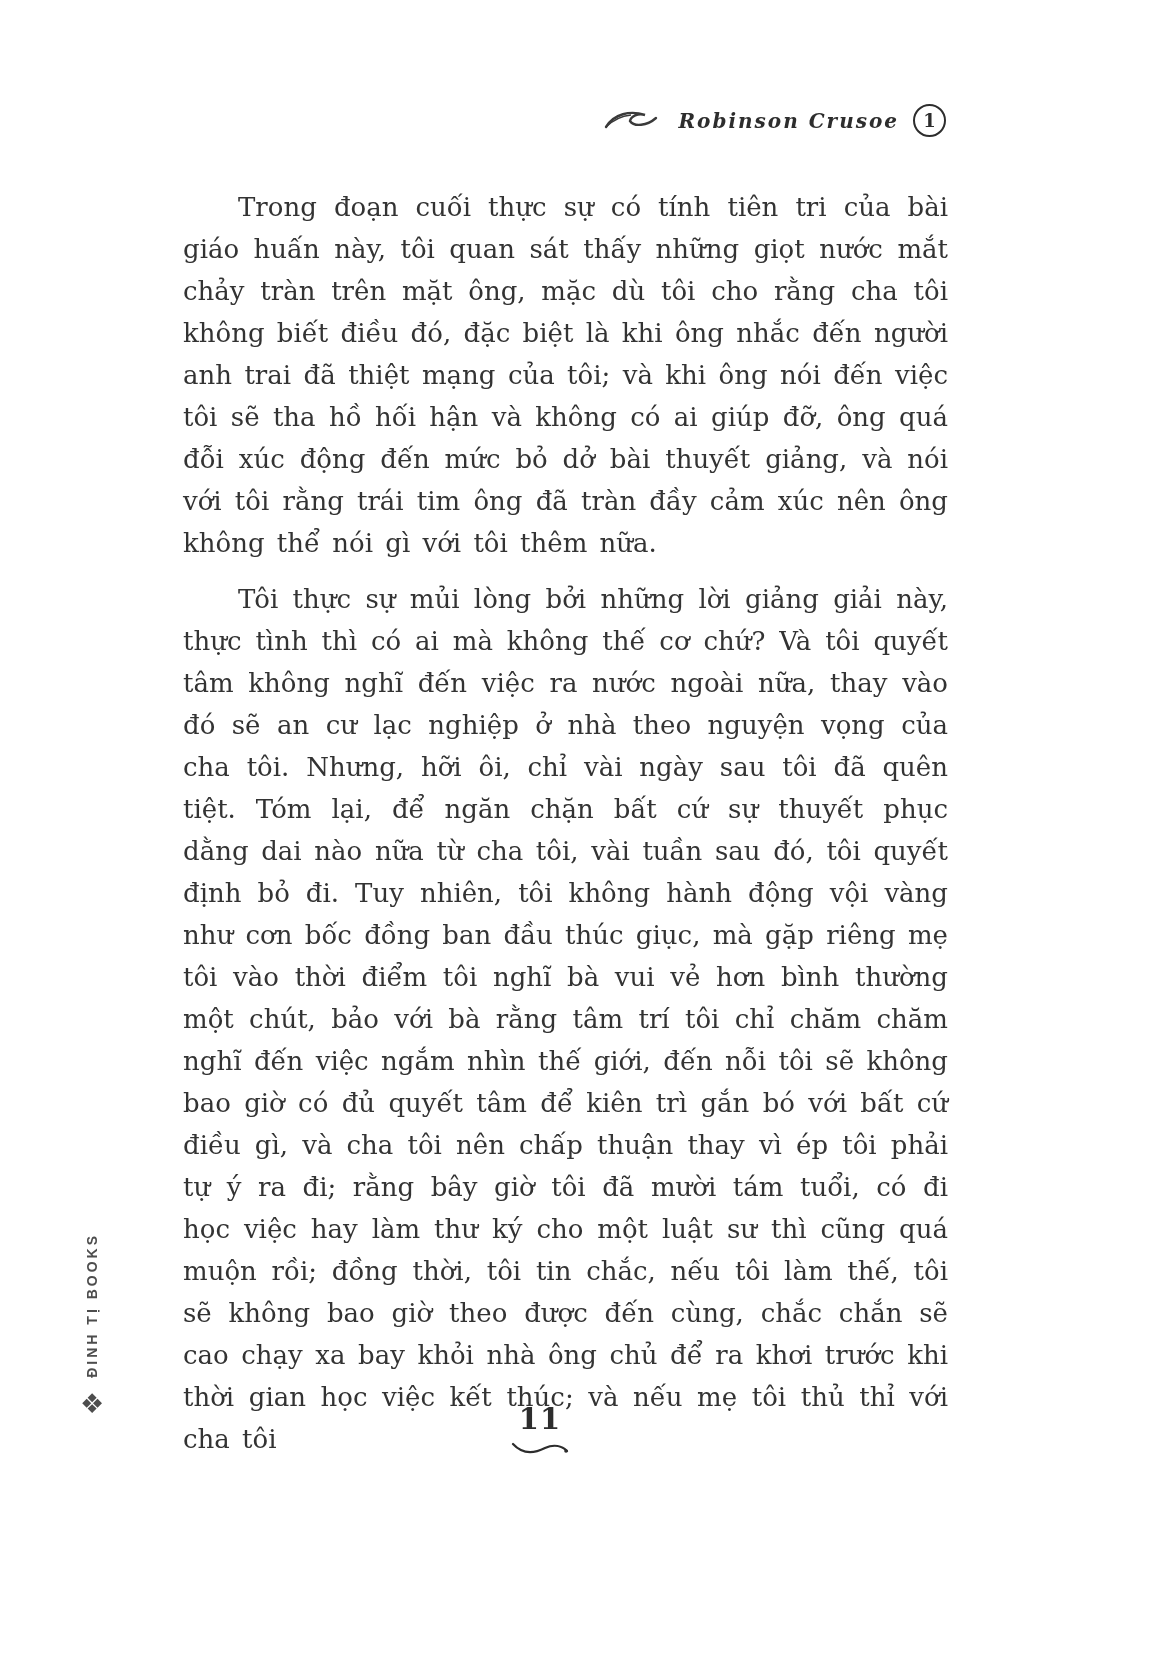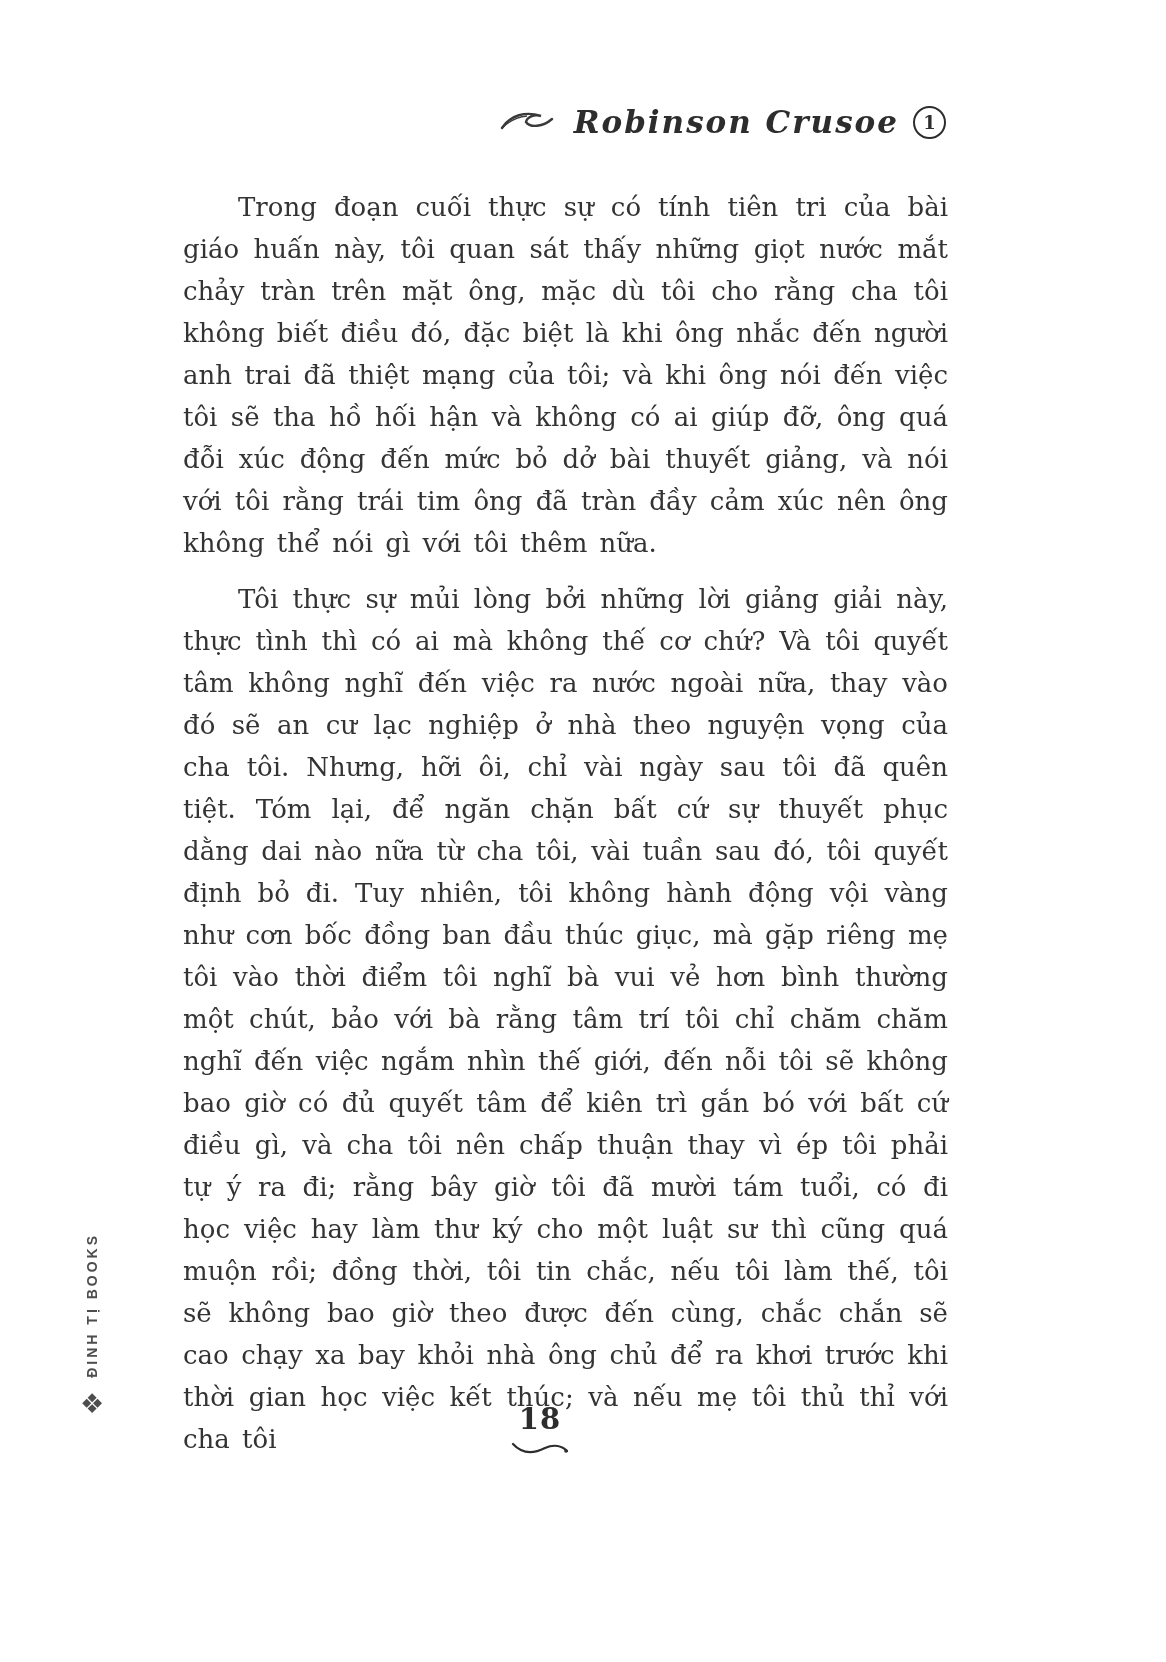--- a/index.html
+++ b/index.html
@@ -24,21 +24,21 @@
     right: 220px;
     display: flex;
     align-items: center;
     gap: 10px;
   }
   .flourish svg { display: block; }
   .book-title {
     font-family: "DejaVu Serif", serif;
     font-style: italic;
     font-weight: 700;
-    font-size: 31px;
+    font-size: 20px;
     letter-spacing: 2px;
     color: #2d2d2d;
     white-space: nowrap;
   }
   .volume-badge {
     display: inline-flex;
     align-items: center;
     justify-content: center;
     width: 29px;
     height: 29px;
@@ -133,21 +133,21 @@
     <p>Trong đoạn cuối thực sự có tính tiên tri của bài giáo huấn này, tôi quan sát thấy những giọt nước mắt chảy tràn trên mặt ông, mặc dù tôi cho rằng cha tôi không biết điều đó, đặc biệt là khi ông nhắc đến người anh trai đã thiệt mạng của tôi; và khi ông nói đến việc tôi sẽ tha hồ hối hận và không có ai giúp đỡ, ông quá đỗi xúc động đến mức bỏ dở bài thuyết giảng, và nói với tôi rằng trái tim ông đã tràn đầy cảm xúc nên ông không thể nói gì với tôi thêm nữa.</p>
     <p>Tôi thực sự mủi lòng bởi những lời giảng giải này, thực tình thì có ai mà không thế cơ chứ? Và tôi quyết tâm không nghĩ đến việc ra nước ngoài nữa, thay vào đó sẽ an cư lạc nghiệp ở nhà theo nguyện vọng của cha tôi. Nhưng, hỡi ôi, chỉ vài ngày sau tôi đã quên tiệt. Tóm lại, để ngăn chặn bất cứ sự thuyết phục dằng dai nào nữa từ cha tôi, vài tuần sau đó, tôi quyết định bỏ đi. Tuy nhiên, tôi không hành động vội vàng như cơn bốc đồng ban đầu thúc giục, mà gặp riêng mẹ tôi vào thời điểm tôi nghĩ bà vui vẻ hơn bình thường một chút, bảo với bà rằng tâm trí tôi chỉ chăm chăm nghĩ đến việc ngắm nhìn thế giới, đến nỗi tôi sẽ không bao giờ có đủ quyết tâm để kiên trì gắn bó với bất cứ điều gì, và cha tôi nên chấp thuận thay vì ép tôi phải tự ý ra đi; rằng bây giờ tôi đã mười tám tuổi, có đi học việc hay làm thư ký cho một luật sư thì cũng quá muộn rồi; đồng thời, tôi tin chắc, nếu tôi làm thế, tôi sẽ không bao giờ theo được đến cùng, chắc chắn sẽ cao chạy xa bay khỏi nhà ông chủ để ra khơi trước khi thời gian học việc kết thúc; và nếu mẹ tôi thủ thỉ với cha tôi</p>
   </main>
 
   <aside class="publisher-mark">
     <span class="publisher-name">ĐINH TỊ BOOKS</span>
     <span class="publisher-logo">❖</span>
   </aside>
 
   <footer class="page-footer">
-    <div class="page-number">18</div>
+    <div class="page-number">11</div>
     <span class="footer-flourish">
       <svg width="60" height="18" viewBox="0 0 60 18" aria-hidden="true">
         <path d="M3 4 C 13 15, 25 13, 35 8 C 44 4, 52 6, 57 11" fill="none" stroke="#2d2d2d" stroke-width="2.2" stroke-linecap="round"></path>
         <circle cx="56" cy="11" r="1.8" fill="#2d2d2d"></circle>
       </svg>
     </span>
   </footer>
 
 </div>
 

